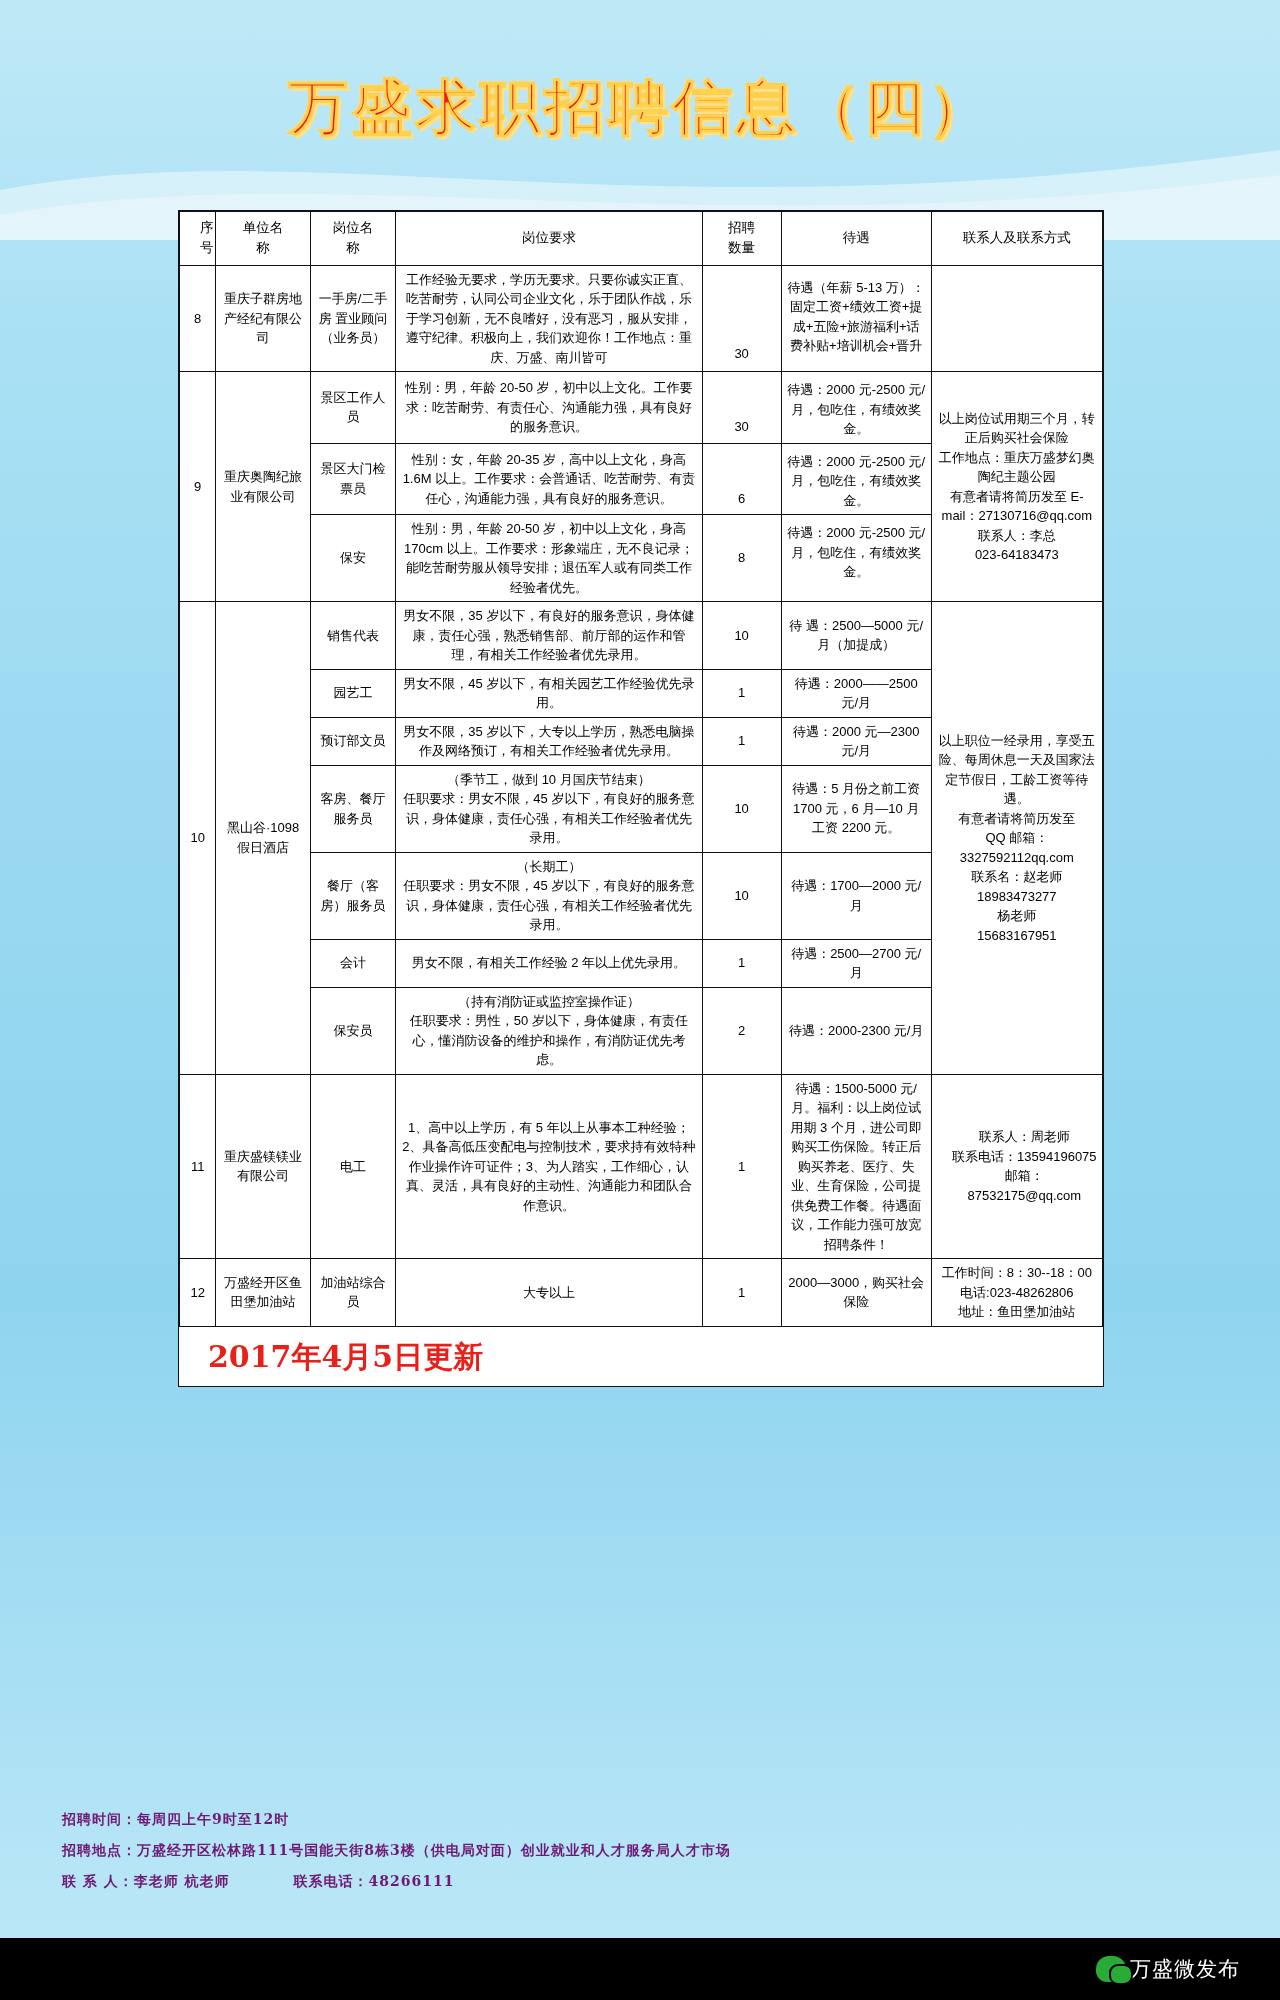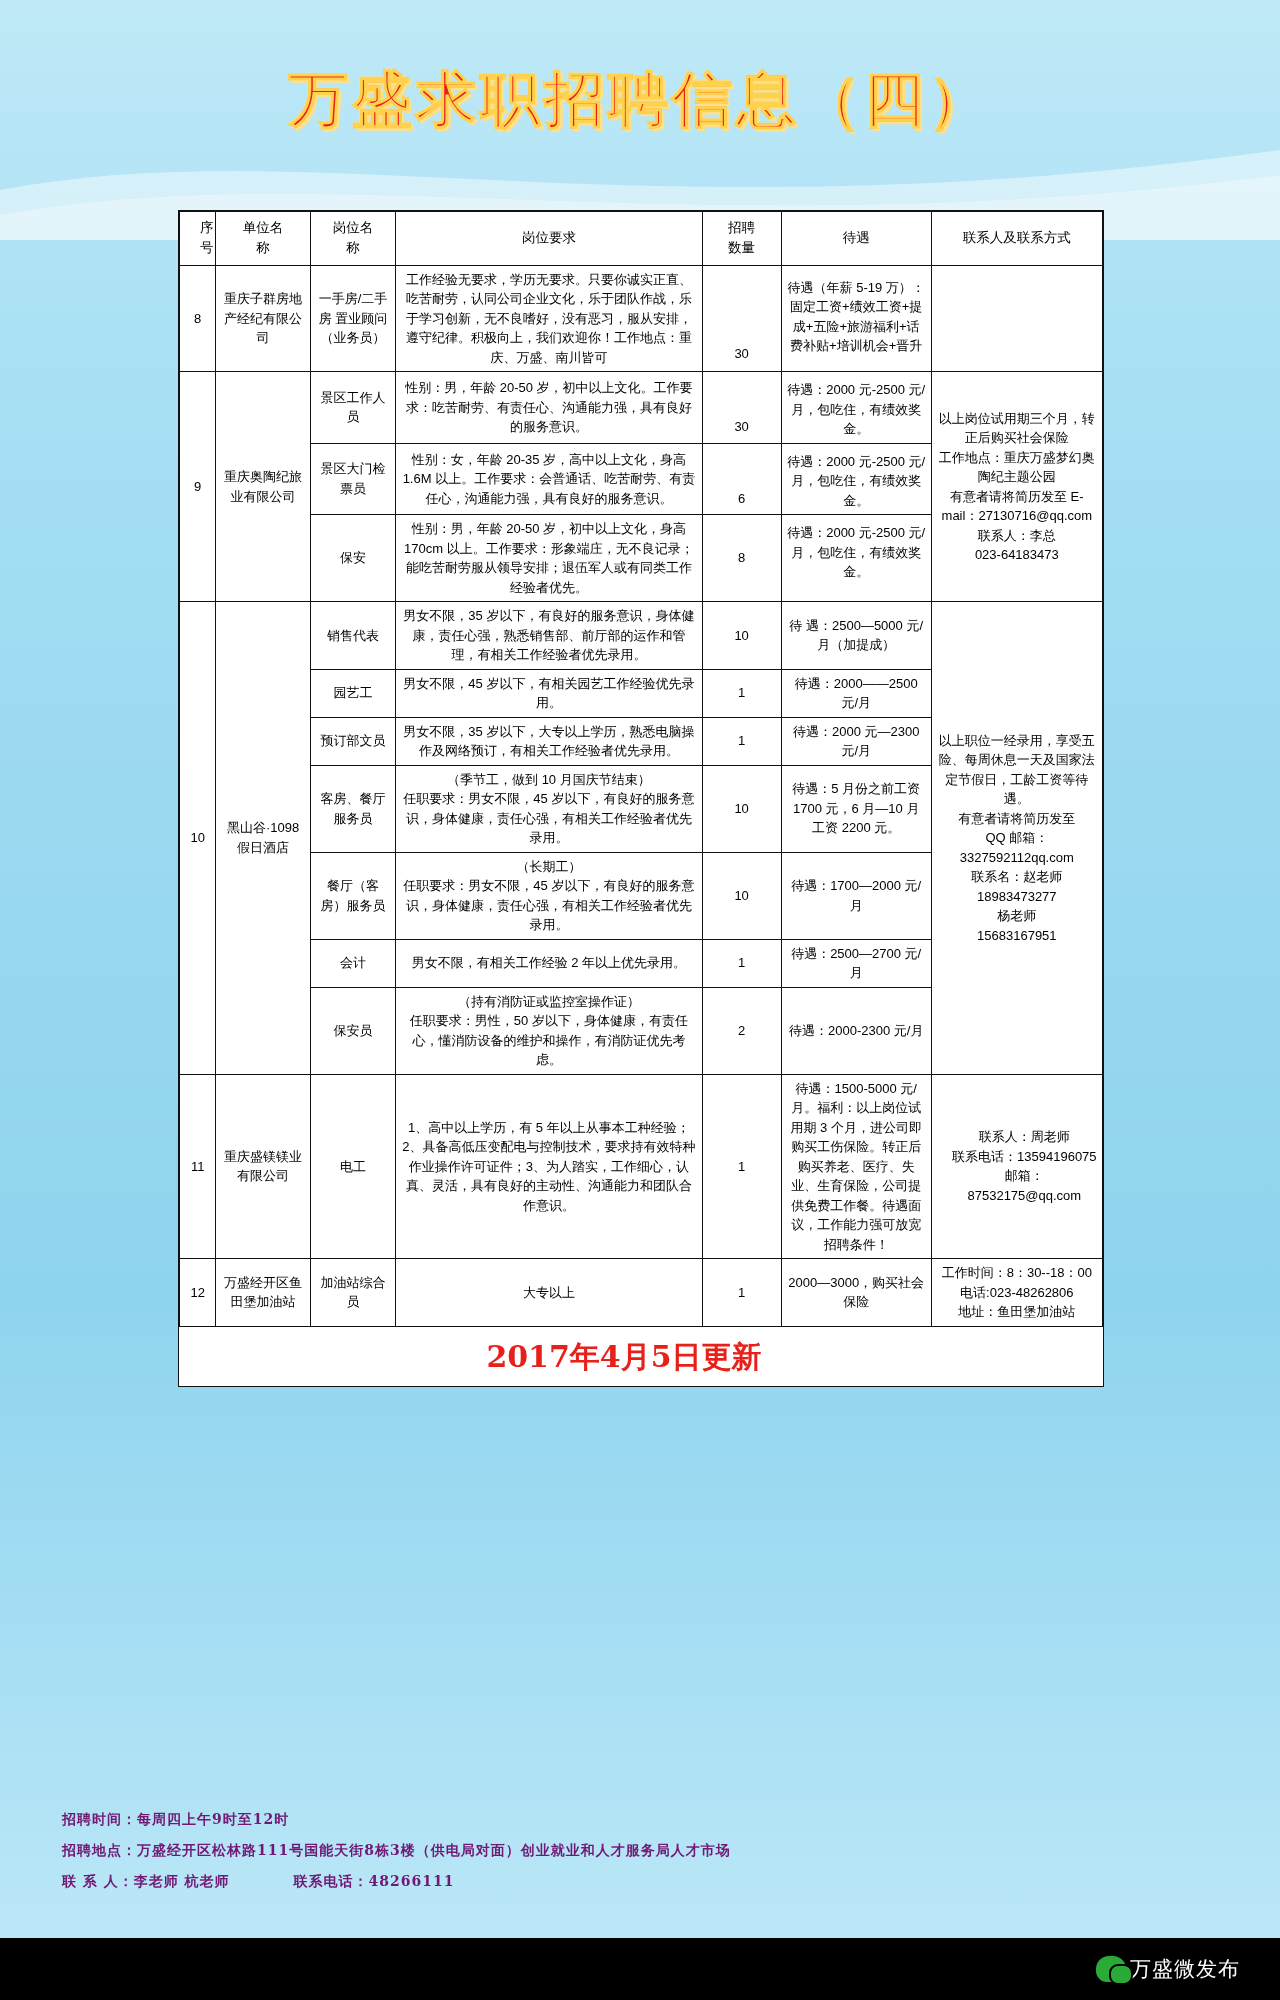--- a/index.html
+++ b/index.html
@@ -9,21 +9,21 @@
     font-family:"Liberation Sans","DejaVu Sans",sans-serif;
     position:relative;overflow:hidden;
   }
   
   .swoosh{position:absolute;left:0;width:100%;height:120px;pointer-events:none;}
   .swoosh.a{top:120px;}
   .poster{
     position:absolute;left:0;top:0;width:1280px;height:2000px;
   }
   .title-wrap{
-    position:absolute;top:60px;left:0;width:100%;text-align:center;
+    position:absolute;top:68px;left:0;width:100%;text-align:center;
   }
   .title{
     font-family:"DejaVu Serif","Liberation Serif",serif;
     font-size:60px;font-weight:bold;color:#e8201a;
     letter-spacing:4px;
     -webkit-text-stroke:1px #ffd24d;
     text-shadow:3px 3px 0 #ffe08a, -1px -1px 0 #ffe08a;
   }
   .sheet{
     position:absolute;left:178px;top:210px;width:924px;
@@ -43,23 +43,23 @@
   .c-post{width:80px;}
   .c-req{width:286px;}
   .c-num{width:74px;}
   .c-pay{width:140px;}
   .c-contact{width:160px;}
   td.req{text-align:center;}
   .update{
     position:absolute;left:0;top:0;width:100%;
   }
   .update-line{
-    text-align:center;padding:10px 34px 8px 0;
+    text-align:left;padding:10px 34px 8px 0;
     font-family:"DejaVu Serif","Liberation Serif",serif;
-    font-size:30px;font-weight:bold;color:#e8201a;
+    font-size:30px;font-weight:bold;color:#e8201a;margin-left:29px;
   }
   .footer{
     position:absolute;left:0;bottom:96px;width:100%;
     padding-left:62px;box-sizing:border-box;
   }
   .footer div{
     font-family:"DejaVu Serif","Liberation Serif",serif;
     font-weight:bold;font-size:14px;color:#701a75;margin-bottom:13px;letter-spacing:1px;
   }
   .footer .row-inline span{margin-right:58px;}
@@ -118,21 +118,21 @@
         </tr>
       </thead>
       <tbody>
 
         <tr>
           <td>8</td>
           <td>重庆子群房地产经纪有限公司</td>
           <td>一手房/二手房 置业顾问（业务员）</td>
           <td class="req">工作经验无要求，学历无要求。只要你诚实正直、吃苦耐劳，认同公司企业文化，乐于团队作战，乐于学习创新，无不良嗜好，没有恶习，服从安排，遵守纪律。积极向上，我们欢迎你！工作地点：重庆、万盛、南川皆可</td>
           <td style="vertical-align:bottom;padding-bottom:8px;">30</td>
-          <td style="vertical-align:top;padding-top:12px;">待遇（年薪 5-19 万）：固定工资+绩效工资+提成+五险+旅游福利+话费补贴+培训机会+晋升</td>
+          <td style="vertical-align:top;padding-top:12px;">待遇（年薪 5-13 万）：固定工资+绩效工资+提成+五险+旅游福利+话费补贴+培训机会+晋升</td>
           <td></td>
         </tr>
 
         <tr>
           <td rowspan="3">9</td>
           <td rowspan="3">重庆奥陶纪旅业有限公司</td>
           <td>景区工作人员</td>
           <td class="req">性别：男，年龄 20-50 岁，初中以上文化。工作要求：吃苦耐劳、有责任心、沟通能力强，具有良好的服务意识。</td>
           <td style="vertical-align:bottom;padding-bottom:6px;">30</td>
           <td style="vertical-align:top;padding-top:8px;">待遇：2000 元-2500 元/月，包吃住，有绩效奖金。</td>

